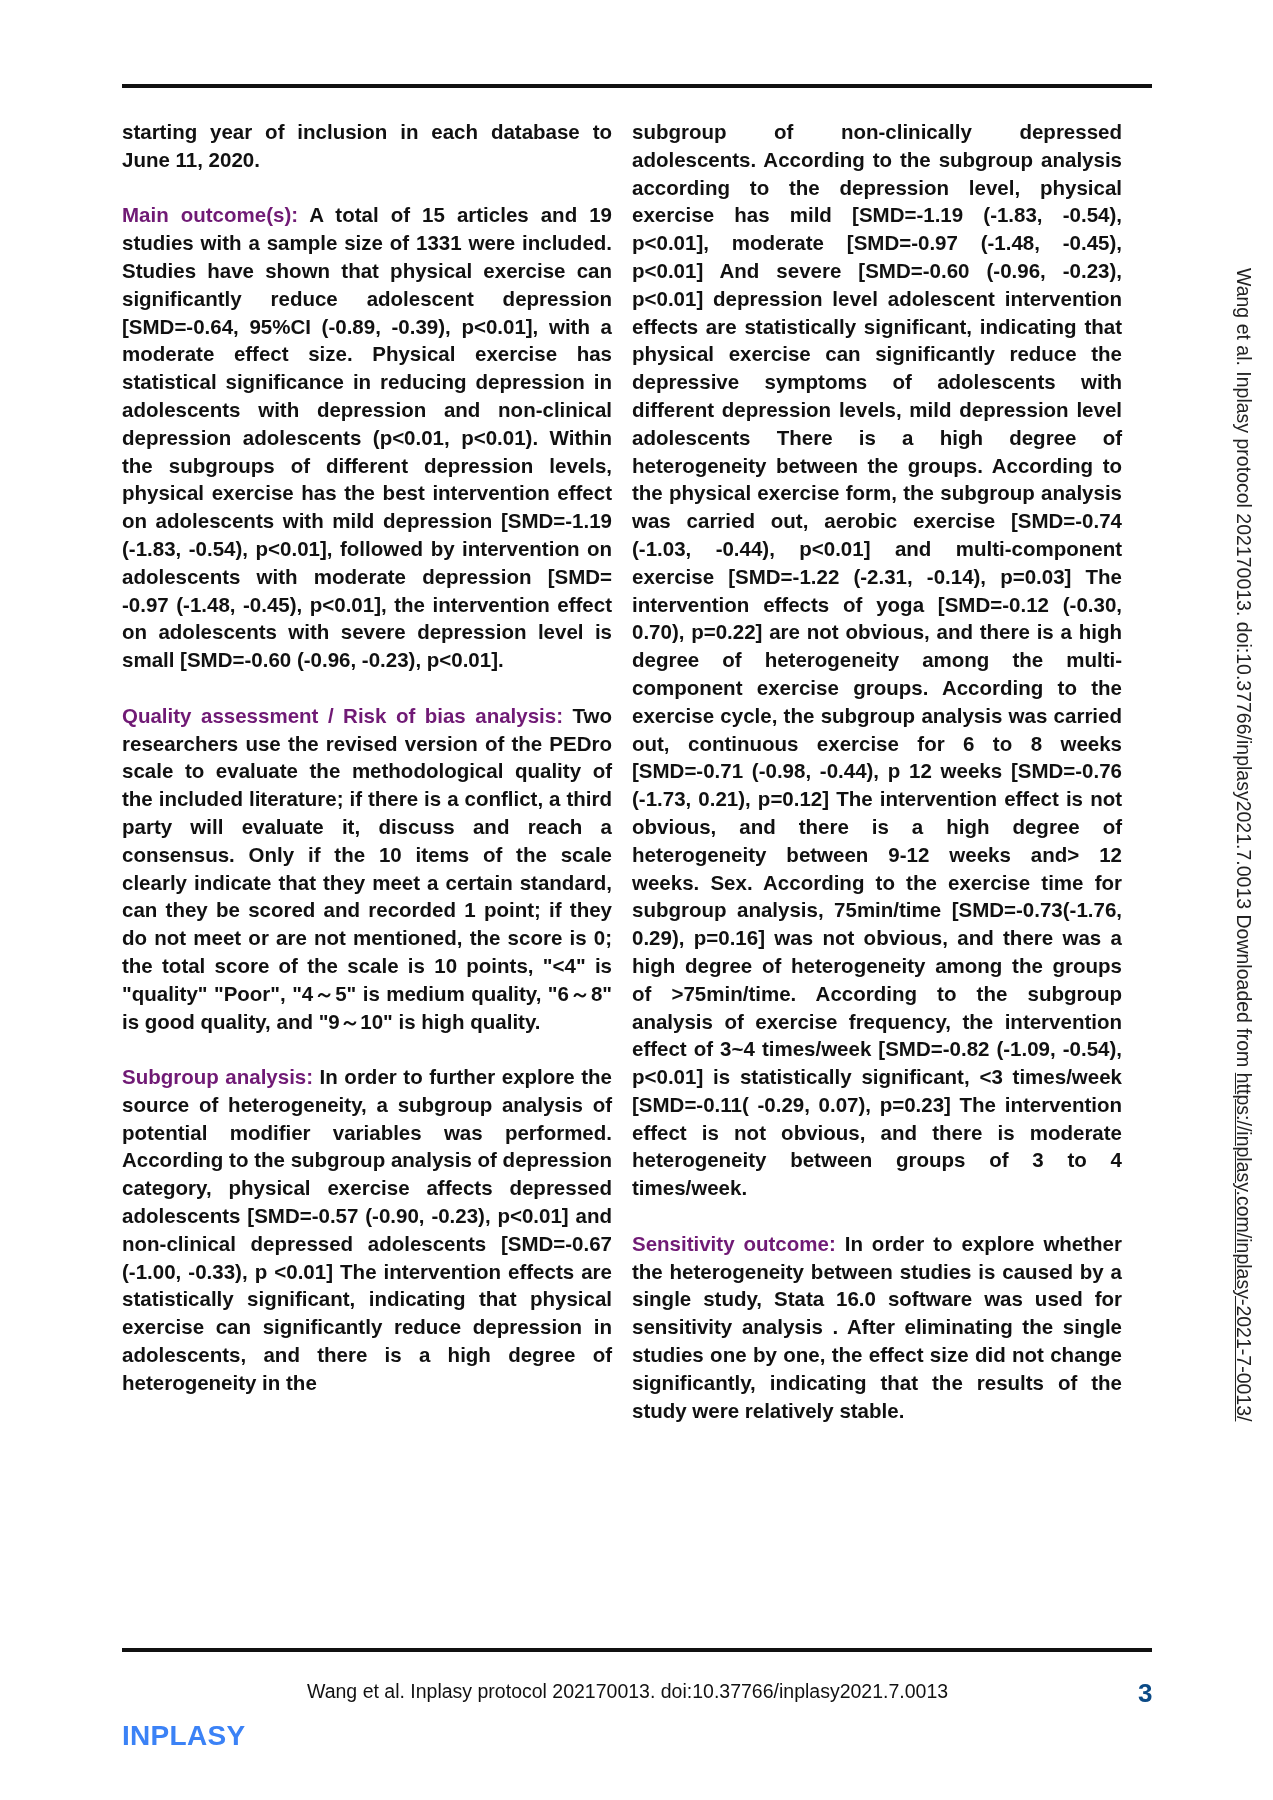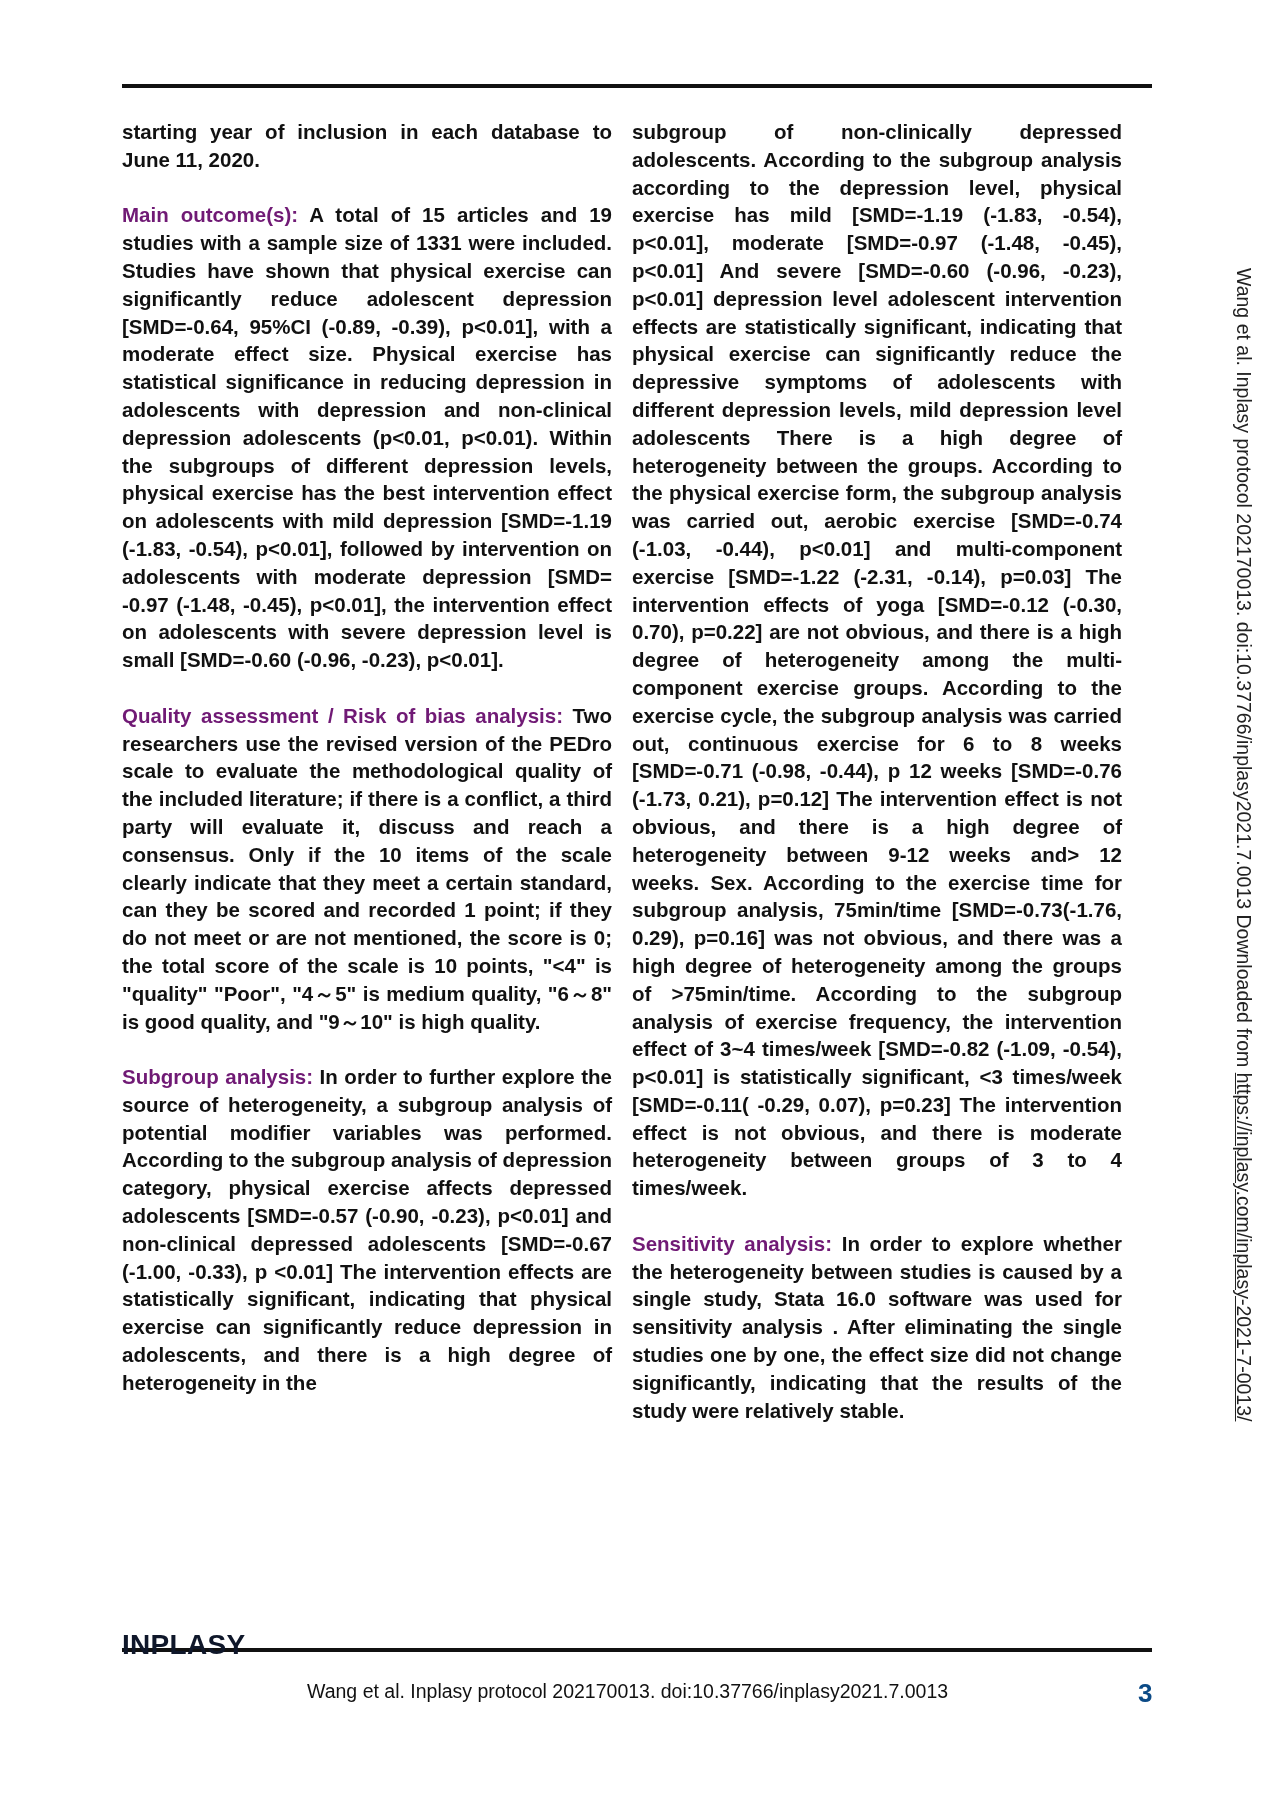--- a/index.html
+++ b/index.html
@@ -7,39 +7,39 @@
     .rule { position: absolute; left: 122px; width: 1030px; height: 4px; background: #111; }
     .rule.top { top: 84px; }
     .rule.bottom { top: 1648px; height: 4px; }
     .col { position: absolute; top: 118px; width: 490px; font-size: 20.5px; line-height: 27.8px; font-weight: bold; text-align: justify; }
     .col.left { left: 122px; }
     .col.right { left: 632px; }
     .col p { margin: 0 0 27.8px 0; }
     .heading { color: #701a75; }
     .side { position: absolute; left: 1232px; top: 268px; transform-origin: left top; transform: rotate(90deg) translateY(-100%); white-space: nowrap; font-size: 19.5px; font-weight: normal; color: #222; }
     .side .link { text-decoration: underline; }
-    .footer-brand { position: absolute; left: 122px; top: 1629px; font-size: 28px; font-weight: bold; color: #0f172a; letter-spacing: 0.3px; }
+    .footer-brand { position: absolute; left: 122px; top: 1720px; font-size: 28px; font-weight: bold; color: #3b82f6; letter-spacing: 0.3px; }
     .footer-cite { position: absolute; left: 307px; top: 1680px; font-size: 19.5px; color: #111; }
     .footer-page { position: absolute; left: 1138px; top: 1678px; font-size: 26px; font-weight: bold; color: #0b4a86; }
   </style>
 </head>
 <body>
 
 <div class="rule top"></div>
 
 <div class="col left">
   <p><span>starting year of inclusion in each database to June 11, 2020.</span></p>
   <p><span class="heading">Main outcome(s):</span><span> A total of 15 articles and 19 studies with a sample size of 1331 were included. Studies have shown that physical exercise can significantly reduce adolescent depression [SMD=-0.64, 95%CI (-0.89, -0.39), p&lt;0.01], with a moderate effect size. Physical exercise has statistical significance in reducing depression in adolescents with depression and non-clinical depression adolescents (p&lt;0.01, p&lt;0.01). Within the subgroups of different depression levels, physical exercise has the best intervention effect on adolescents with mild depression [SMD=-1.19 (-1.83, -0.54), p&lt;0.01], followed by intervention on adolescents with moderate depression [SMD= -0.97 (-1.48, -0.45), p&lt;0.01], the intervention effect on adolescents with severe depression level is small [SMD=-0.60 (-0.96, -0.23), p&lt;0.01].</span></p>
   <p><span class="heading">Quality assessment / Risk of bias analysis:</span><span> Two researchers use the revised version of the PEDro scale to evaluate the methodological quality of the included literature; if there is a conflict, a third party will evaluate it, discuss and reach a consensus. Only if the 10 items of the scale clearly indicate that they meet a certain standard, can they be scored and recorded 1 point; if they do not meet or are not mentioned, the score is 0; the total score of the scale is 10 points, "&lt;4" is "quality" "Poor", "4～5" is medium quality, "6～8" is good quality, and "9～10" is high quality.</span></p>
   <p><span class="heading">Subgroup analysis:</span><span> In order to further explore the source of heterogeneity, a subgroup analysis of potential modifier variables was performed. According to the subgroup analysis of depression category, physical exercise affects depressed adolescents [SMD=-0.57 (-0.90, -0.23), p&lt;0.01] and non-clinical depressed adolescents [SMD=-0.67 (-1.00, -0.33), p &lt;0.01] The intervention effects are statistically significant, indicating that physical exercise can significantly reduce depression in adolescents, and there is a high degree of heterogeneity in the</span></p>
 </div>
 
 <div class="col right">
   <p><span>subgroup of non-clinically depressed adolescents. According to the subgroup analysis according to the depression level, physical exercise has mild [SMD=-1.19 (-1.83, -0.54), p&lt;0.01], moderate [SMD=-0.97 (-1.48, -0.45), p&lt;0.01] And severe [SMD=-0.60 (-0.96, -0.23), p&lt;0.01] depression level adolescent intervention effects are statistically significant, indicating that physical exercise can significantly reduce the depressive symptoms of adolescents with different depression levels, mild depression level adolescents There is a high degree of heterogeneity between the groups. According to the physical exercise form, the subgroup analysis was carried out, aerobic exercise [SMD=-0.74 (-1.03, -0.44), p&lt;0.01] and multi-component exercise [SMD=-1.22 (-2.31, -0.14), p=0.03] The intervention effects of yoga [SMD=-0.12 (-0.30, 0.70), p=0.22] are not obvious, and there is a high degree of heterogeneity among the multi-component exercise groups. According to the exercise cycle, the subgroup analysis was carried out, continuous exercise for 6 to 8 weeks [SMD=-0.71 (-0.98, -0.44), p 12 weeks [SMD=-0.76 (-1.73, 0.21), p=0.12] The intervention effect is not obvious, and there is a high degree of heterogeneity between 9-12 weeks and&gt; 12 weeks. Sex. According to the exercise time for subgroup analysis, 75min/time [SMD=-0.73(-1.76, 0.29), p=0.16] was not obvious, and there was a high degree of heterogeneity among the groups of &gt;75min/time. According to the subgroup analysis of exercise frequency, the intervention effect of 3~4 times/week [SMD=-0.82 (-1.09, -0.54), p&lt;0.01] is statistically significant, &lt;3 times/week [SMD=-0.11( -0.29, 0.07), p=0.23] The intervention effect is not obvious, and there is moderate heterogeneity between groups of 3 to 4 times/week.</span></p>
-  <p><span class="heading">Sensitivity analysis:</span><span> In order to explore whether the heterogeneity between studies is caused by a single study, Stata 16.0 software was used for sensitivity analysis . After eliminating the single studies one by one, the effect size did not change significantly, indicating that the results of the study were relatively stable.</span></p>
+  <p><span class="heading">Sensitivity outcome:</span><span> In order to explore whether the heterogeneity between studies is caused by a single study, Stata 16.0 software was used for sensitivity analysis . After eliminating the single studies one by one, the effect size did not change significantly, indicating that the results of the study were relatively stable.</span></p>
 </div>
 
 <div class="side"><span>Wang et al. Inplasy protocol 202170013. doi:10.37766/inplasy2021.7.0013 Downloaded from </span><span class="link">https://inplasy.com/inplasy-2021-7-0013/</span></div>
 
 <div class="rule bottom"></div>
 <div class="footer-brand">INPLASY</div>
 <div class="footer-cite">Wang et al. Inplasy protocol 202170013. doi:10.37766/inplasy2021.7.0013</div>
 <div class="footer-page">3</div>
 
 </body></html>

